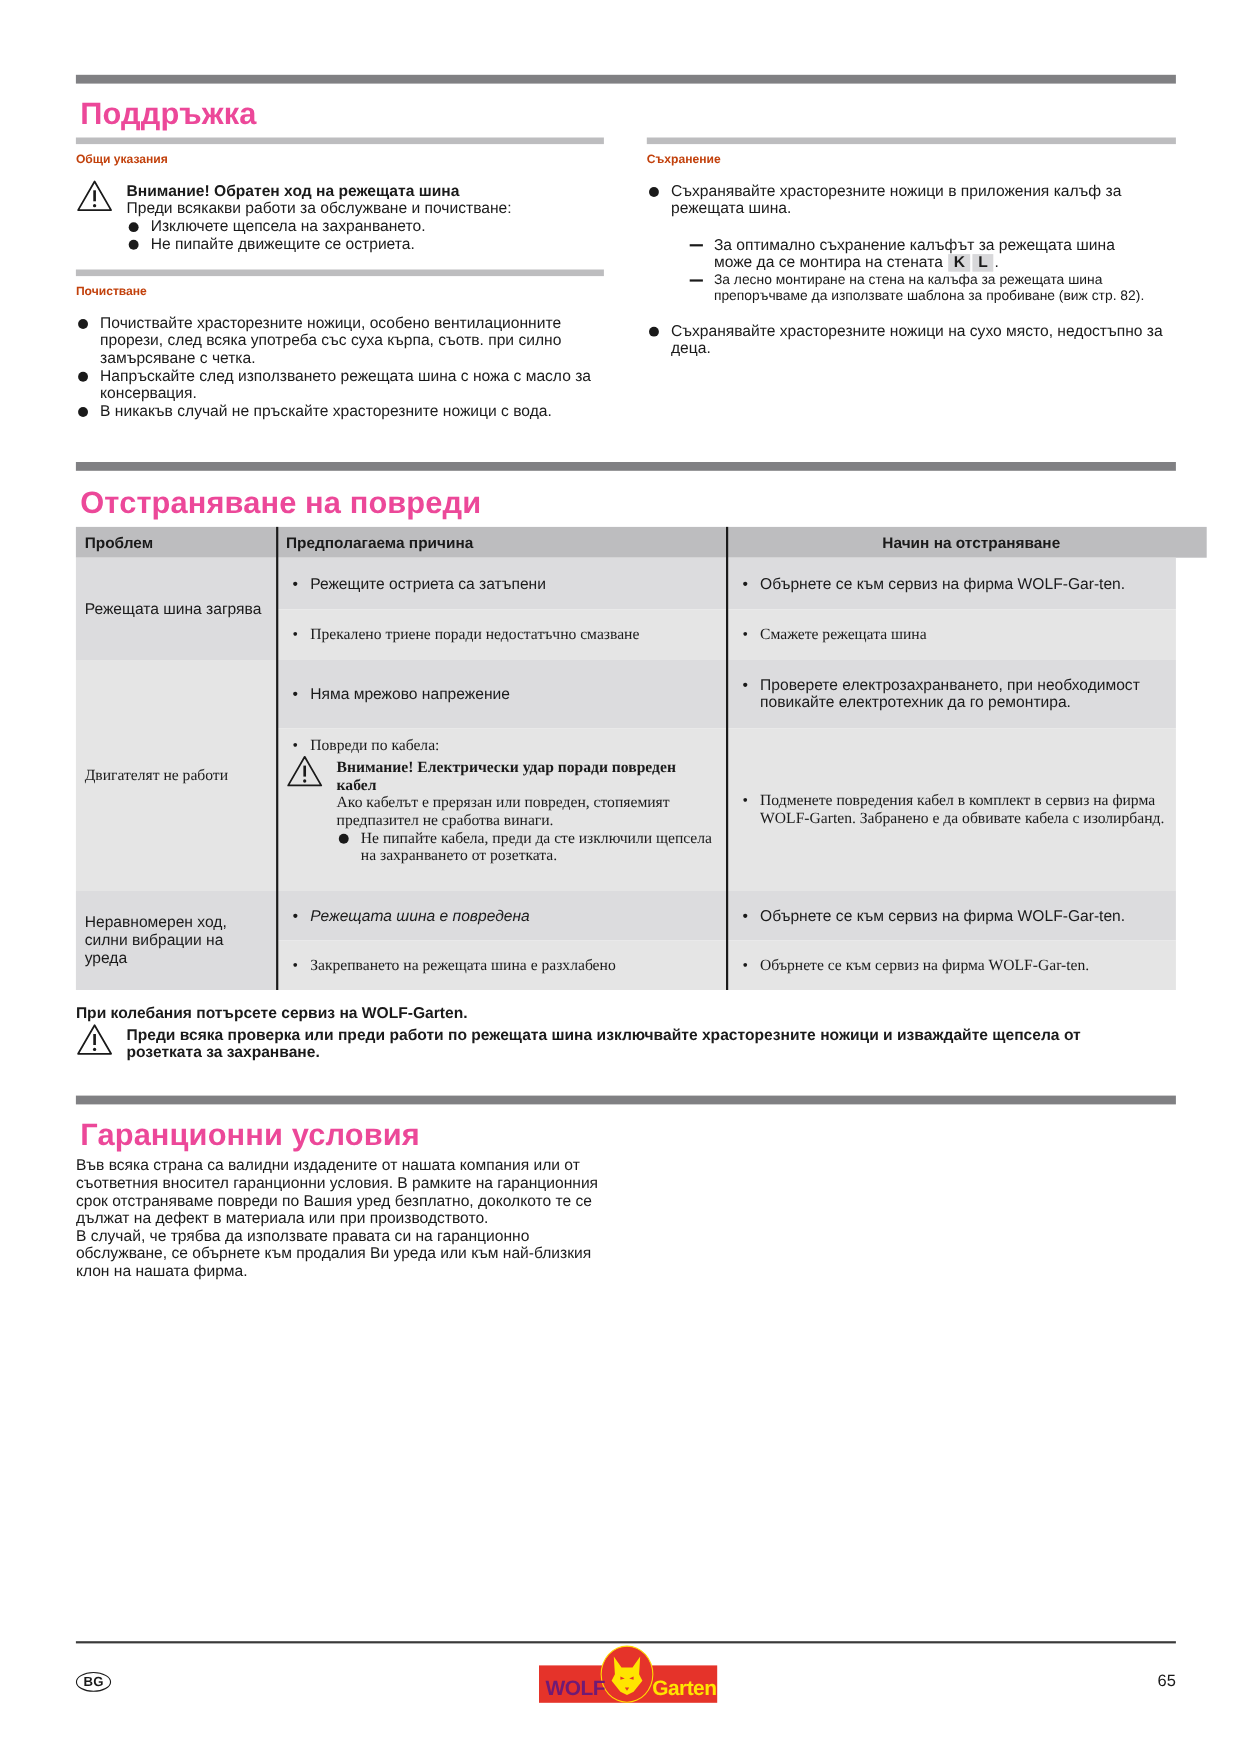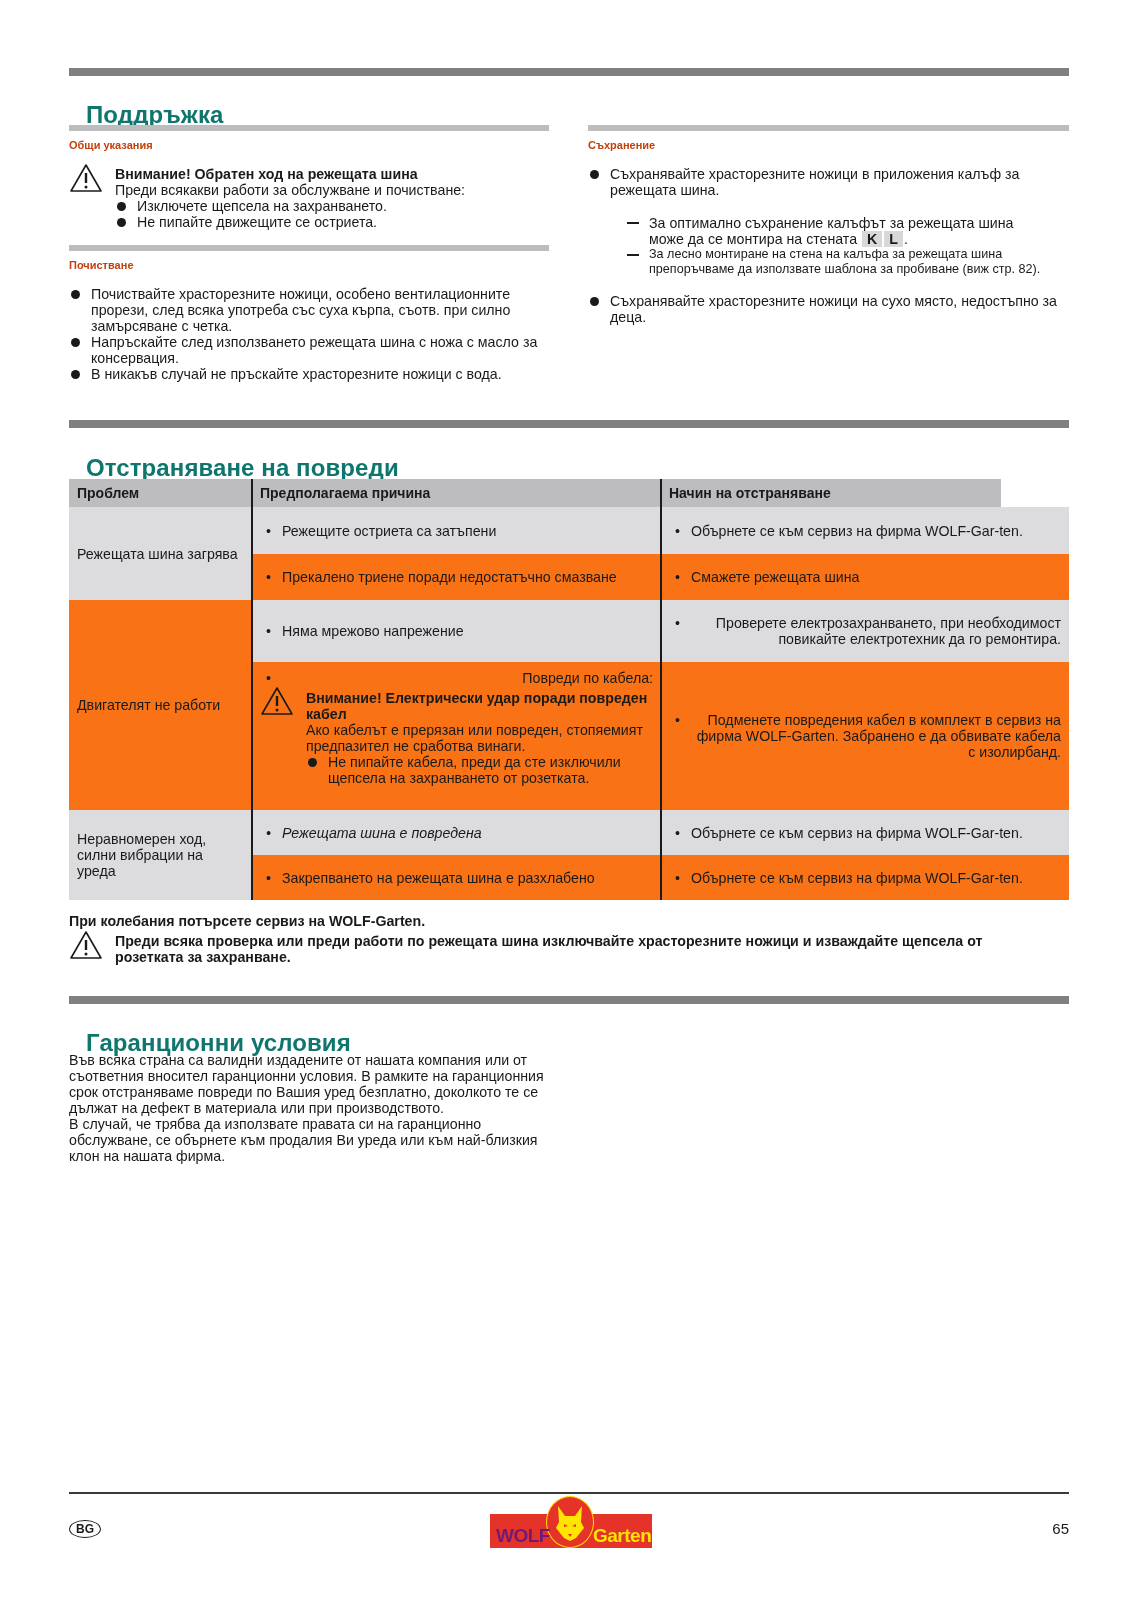--- a/index.html
+++ b/index.html
@@ -1,42 +1,42 @@
 <!DOCTYPE html>
 <html><head>
 <meta charset="utf-8">
 <style>
   html, body { margin:0; padding:0; background:#ffffff; }
   body { width:1130px; height:1600px; position:relative; overflow:hidden;
          font-family:"Liberation Sans", sans-serif; color:#1a1a1a; }
   .abs { position:absolute; }
   .bar-dark { background:#808083; height:8px; }
   .bar-light { background:#bdbdbf; height:6px; }
-  h1.sec { position:absolute; margin:17px; font-size:24px; font-weight:bold; color:#0f766e; letter-spacing:0.1px; }
+  h1.sec { position:absolute; margin:4px; font-size:28px; font-weight:bold; color:#ec4899; letter-spacing:0.1px; }
   h2.sub { position:absolute; margin:0; font-size:11px; font-weight:bold; color:#c2410c; }
   .txt { font-size:14.2px; line-height:16px; }
   .bold { font-weight:bold; }
   ul.dots { list-style:none; margin:0; padding:0; }
   ul.dots > li { position:relative; padding-left:22px; }
   ul.dots > li::before { content:""; position:absolute; left:2px; top:4px; width:9px; height:9px; border-radius:50%; background:#1a1a1a; }
   ul.dash { list-style:none; margin:17px; padding:0; }
   ul.dash > li { position:relative; padding-left:22px; }
   ul.dash > li::before { content:""; position:absolute; left:0; top:7px; width:12px; height:2px; background:#1a1a1a; }
   .small { font-size:12.6px; line-height:14.5px; }
   .warn { position:absolute; width:34px; height:30px; }
   .key { display:inline-block; background:#d8d8da; font-weight:bold; padding:0 5px; margin:0 1px; line-height:16px; }
 
   
   .tbl { position:absolute; left:69px; top:479px; width:1000px; }
   .cell { position:absolute; box-sizing:border-box; font-size:14.2px; line-height:16px; }
   .hdr { background:#bdbdbf; font-weight:bold; font-size:14px; }
   .g { background:#dcdcde; }
-  .w { background:#f97316; }
+  .w { background:#e5e5e5;font-family:Liberation Serif, serif; }
   .vline { position:absolute; width:2px; background:#1a1a1a; }
-  .bl { position:relative; padding-left:22px;text-align:right; }
+  .bl { position:relative; padding-left:22px; }
   .bl::before { content:"•"; position:absolute; left:6px; top:0; }
   .center-v { display:flex; align-items:center; }
 
   .footer-line { position:absolute; left:69px; top:1492px; width:1000px; height:2px; background:#3a3a3a; }
   .bg-badge { position:absolute; left:69px; top:1520px; width:32px; height:18px; border:1.5px solid #1a1a1a; border-radius:50%;
               font-size:12px; font-weight:bold; display:flex; align-items:center; justify-content:center; box-sizing:border-box; }
   .page-num { position:absolute; left:1040px; top:1520px; font-size:15px; width:29px; text-align:right; }
   .logo { position:absolute; left:490px; top:1496px; width:162px; height:52px; }
   .logo-rect { position:absolute; left:0; top:18px; width:162px; height:34px; background:#e5332a; }
   .logo-circle { position:absolute; left:56px; top:0; width:48px; height:52px; border-radius:50%; background:#e5332a; border:1.5px solid #ffdd00; box-sizing:border-box; }
@@ -98,21 +98,21 @@
 <h1 class="sec" style="left:69px;top:437px;">Отстраняване на повреди</h1>
 
 <div class="tbl" style="height:421px;">
 
   <div class="cell hdr center-v" style="left:0;top:0;width:183px;height:28px;padding-left:8px;">
       <span>Проблем</span>
     </div>
   <div class="cell hdr center-v" style="left:183px;top:0;width:409px;height:28px;padding-left:8px;">
       <span>Предполагаема причина</span>
     </div>
-  <div class="cell hdr center-v" style="left:592px;top:0;width:340px;height:28px;padding-left:8px;">
+  <div class="cell hdr center-v" style="left:592px;top:0;width:436px;height:28px;padding-left:8px;justify-content:center;">
       <span>Начин на отстраняване</span>
     </div>
 
   <div class="cell g center-v" style="left:0;top:28px;width:183px;height:93px;padding:0 8px;">
       <span>Режещата шина загрява</span>
     </div>
   <div class="cell g center-v" style="left:183px;top:28px;width:409px;height:47px;padding:0 8px;">
       <div class="bl">Режещите остриета са затъпени</div>
     </div>
   <div class="cell g center-v" style="left:592px;top:28px;width:408px;height:47px;padding:0 8px;">

